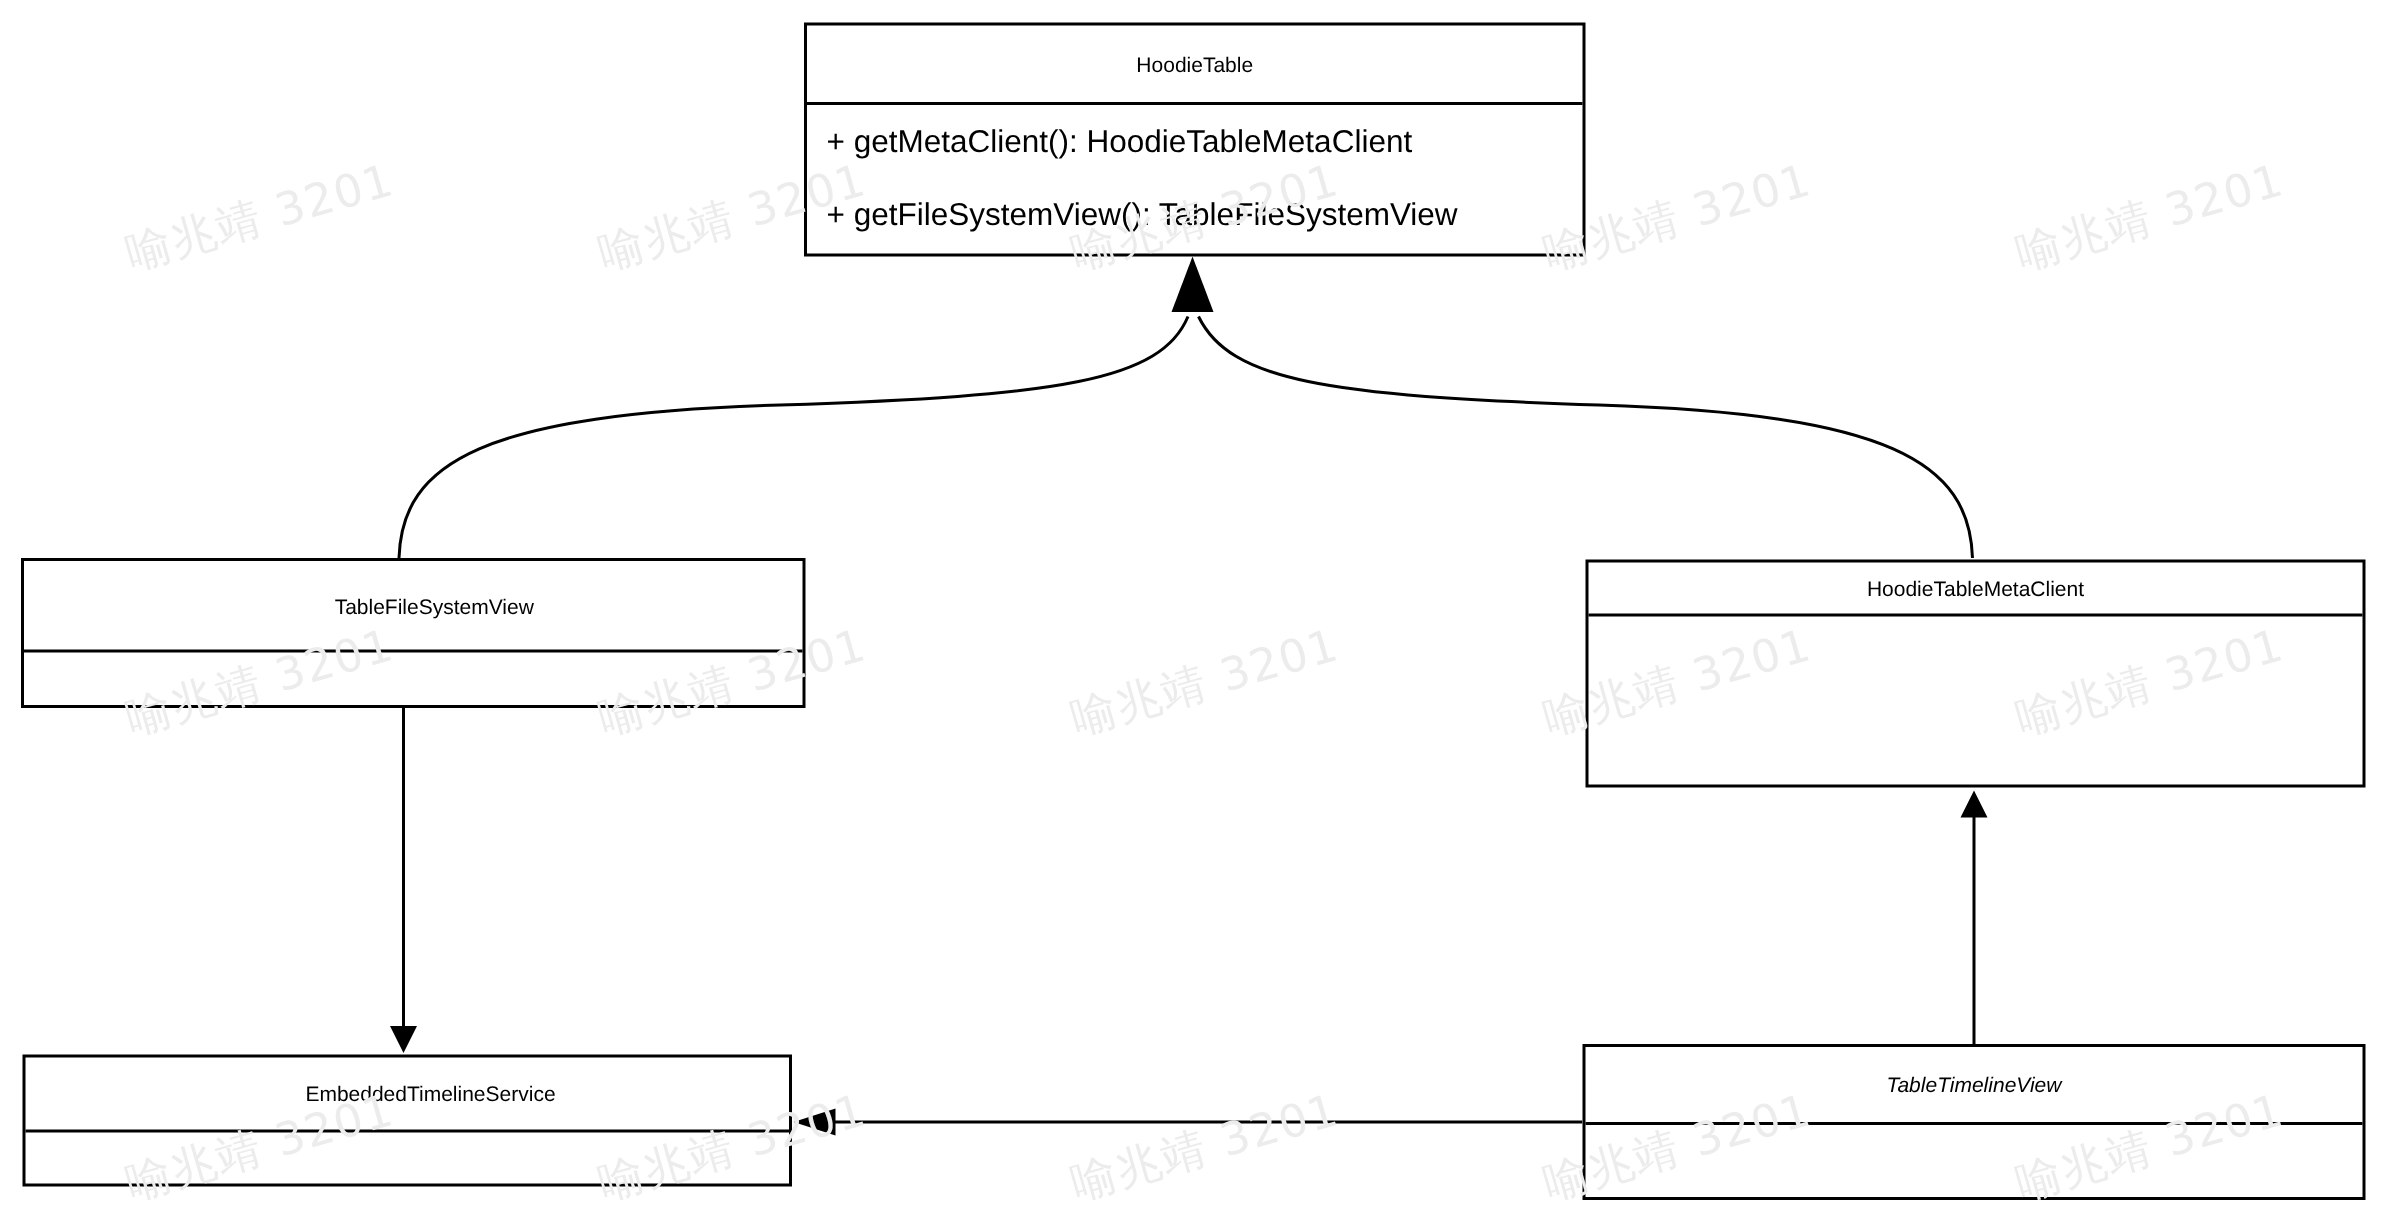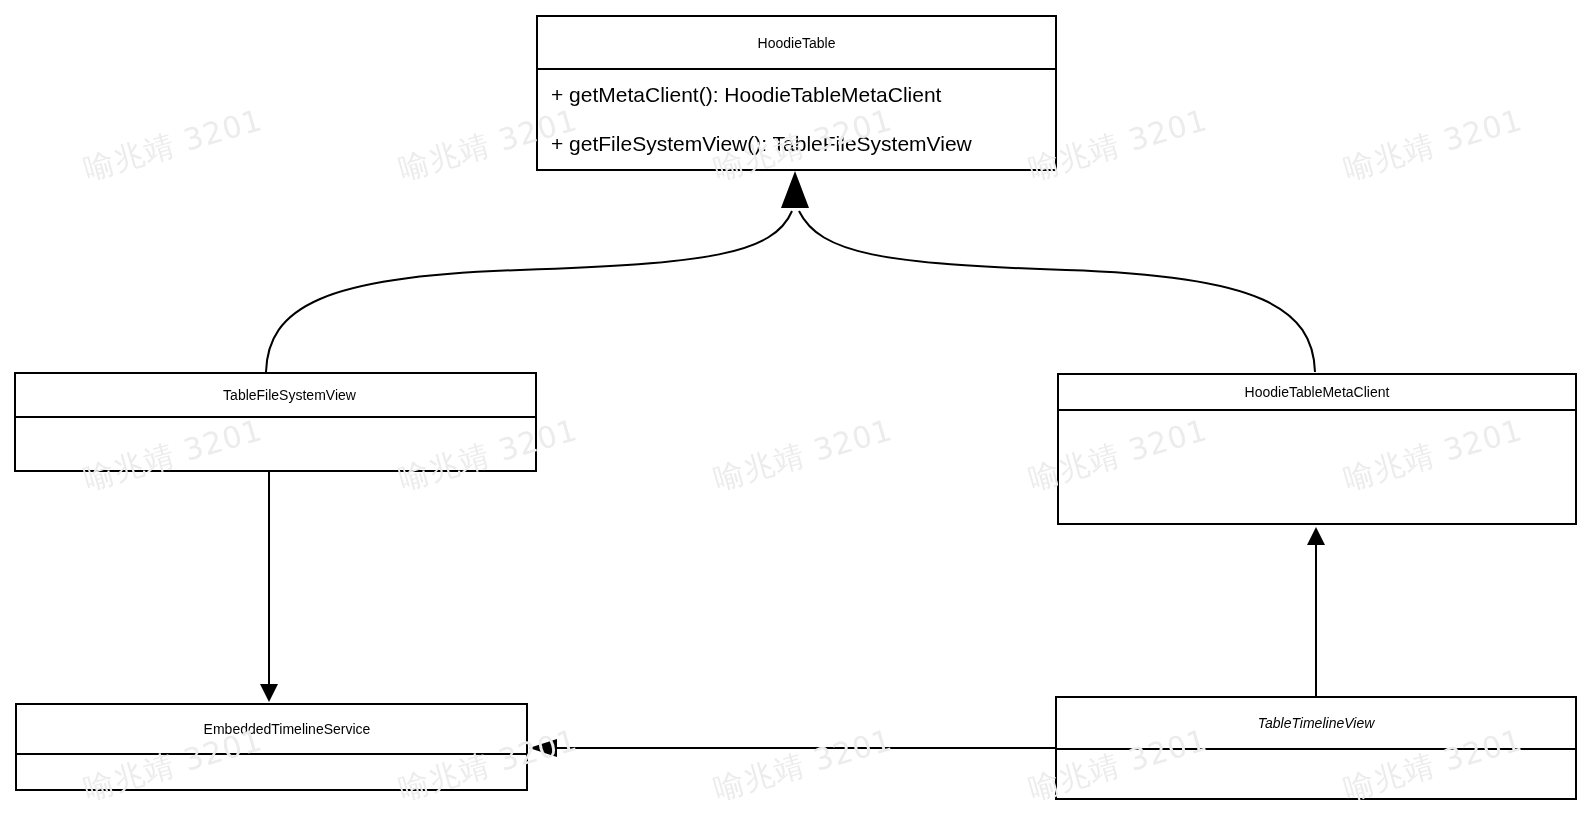--- a/index.html
+++ b/index.html
@@ -97,21 +97,21 @@
 
   <div class="uml-class" style="left:536px; top:15px; width:521px; height:156px;">
     <div class="uml-title" style="height:53px;">HoodieTable</div>
     <div class="uml-methods">
       <div class="uml-method">+ getMetaClient(): HoodieTableMetaClient</div>
       <div class="uml-method">+ getFileSystemView(): TableFileSystemView</div>
     </div>
   </div>
 
   <div class="uml-class" style="left:14px; top:372px; width:523px; height:100px;">
-    <div class="uml-title" style="height:44px;padding-left:28px;">TableFileSystemView</div>
+    <div class="uml-title" style="height:61px;padding-left:28px;">TableFileSystemView</div>
     <div class="uml-methods"></div>
   </div>
 
   <div class="uml-class" style="left:1057px; top:373px; width:520px; height:152px;">
     <div class="uml-title" style="height:36px;">HoodieTableMetaClient</div>
     <div class="uml-methods">
     </div>
   </div>
 
   <div class="uml-class" style="left:15px; top:703px; width:513px; height:88px;">

